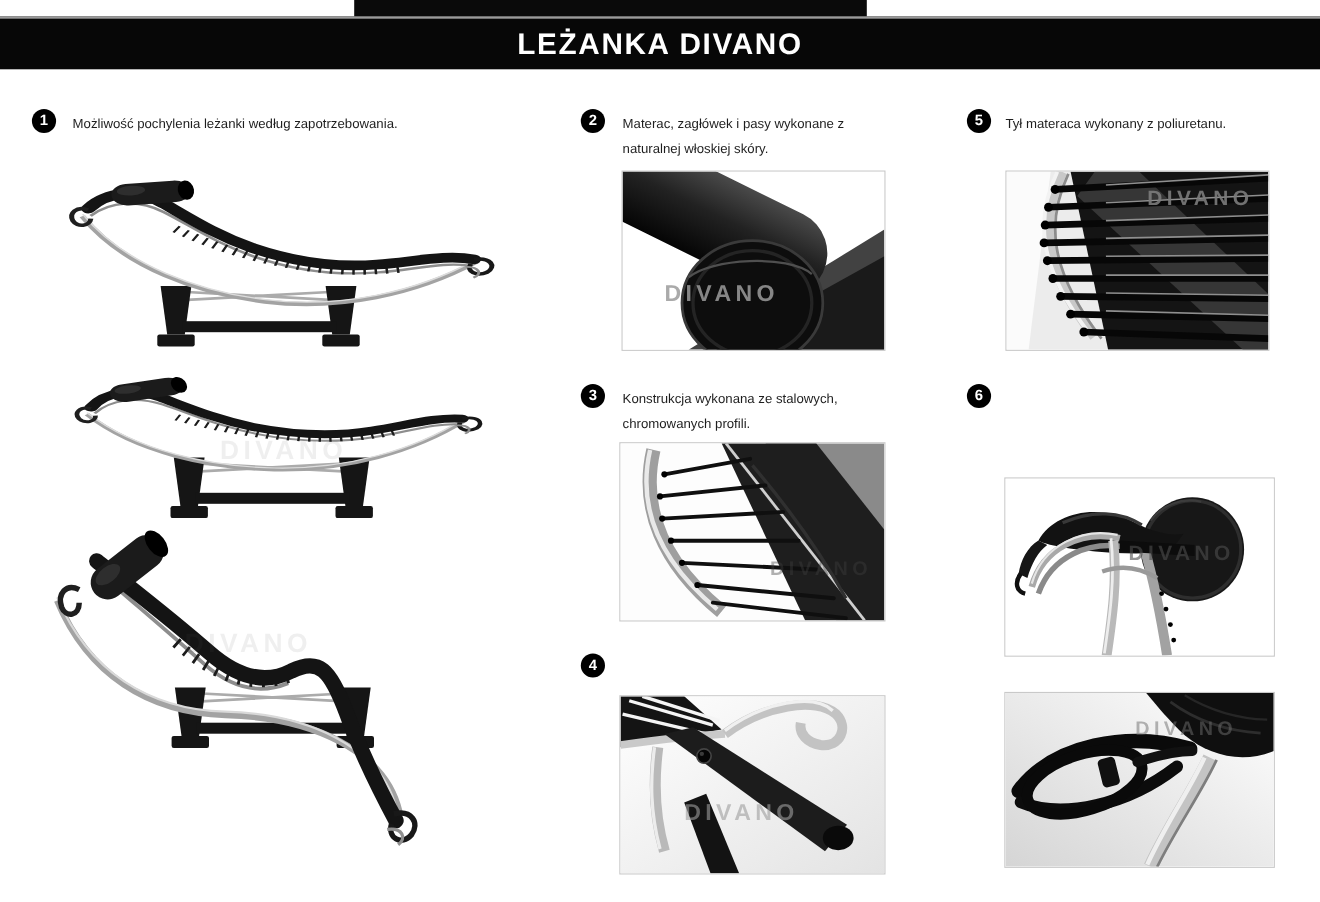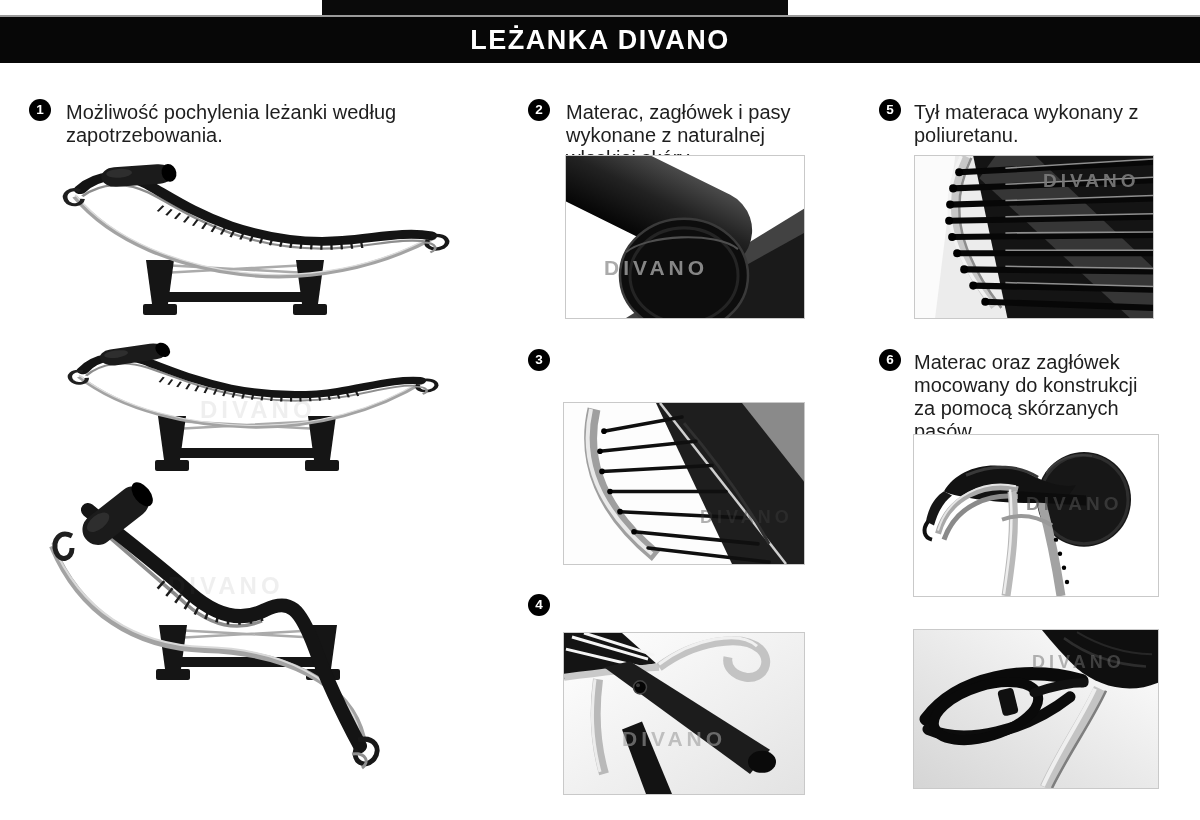--- a/index.html
+++ b/index.html
@@ -10,21 +10,21 @@
   
   .top-strip{position:absolute;left:322px;top:0;width:466px;height:15px;background:#0a0a0a;}
   .title-bar{position:absolute;left:0;top:15px;width:1200px;height:46px;background:#070707;
              border-top:2px solid #9a9a9a;display:flex;align-items:center;justify-content:center;}
   .title-bar h1{margin:0;color:#ffffff;font-size:27px;font-weight:700;letter-spacing:1.5px;}
 
   
   .badge{position:absolute;width:22px;height:22px;border-radius:50%;background:#000;
          color:#fff;font-size:13.5px;font-weight:700;display:flex;align-items:center;
          justify-content:center;line-height:1;}
-  .ftext{position:absolute;font-size:20px;line-height:23px;color:#1e1e1e;}
+  .ftext{position:absolute;font-size:12px;line-height:23px;color:#1e1e1e;}
 
   
   .photo{position:absolute;margin:0;background:#fff;border:1px solid #c9c9c9;
          overflow:hidden;}
   .photo svg{display:block;width:100%;height:100%;}
 
   
   .wm{position:absolute;font-weight:700;letter-spacing:4px;pointer-events:none;
       font-family:"Liberation Sans",sans-serif;}
 
@@ -70,28 +70,28 @@
     <h1>LEŻANKA DIVANO</h1>
   </div>
 
   <div class="badge" style="left:29px;top:99px;">1</div>
   <div class="ftext" style="left:66px;top:101px;width:440px;">Możliwość pochylenia leżanki według zapotrzebowania.</div>
 
   <div class="badge" style="left:528px;top:99px;">2</div>
   <div class="ftext" style="left:566px;top:101px;width:250px;">Materac, zagłówek i pasy wykonane z naturalnej włoskiej skóry.</div>
 
   <div class="badge" style="left:528px;top:349px;">3</div>
+  <div class="ftext" style="left:566px;top:351px;width:256px;">Konstrukcja wykonana ze stalowych, chromowanych profili.</div>
 
   <div class="badge" style="left:528px;top:594px;">4</div>
 
   <div class="badge" style="left:879px;top:99px;">5</div>
   <div class="ftext" style="left:914px;top:101px;width:290px;">Tył materaca wykonany z poliuretanu.</div>
 
   <div class="badge" style="left:879px;top:349px;">6</div>
-  <div class="ftext" style="left:914px;top:351px;width:232px;">Materac oraz zagłówek mocowany do konstrukcji za pomocą skórzanych pasów.</div>
 
   <svg class="chaise" style="left:40px;top:168px;" width="420" height="147" viewBox="0 0 420 147">
     <g transform="translate(100,92)">
         <use href="#lc4-base"></use>
       </g>
     <g transform="translate(12,11) scale(0.92,0.63) rotate(10 215 95)">
         <use href="#lc4-cradle"></use>
       </g>
   </svg>
 

